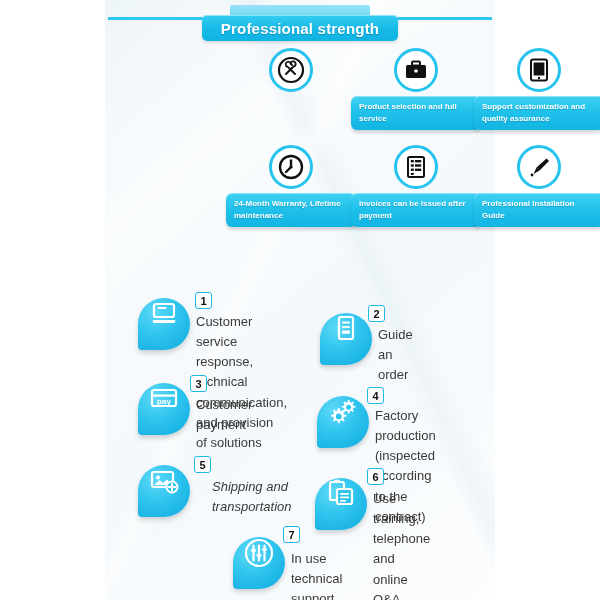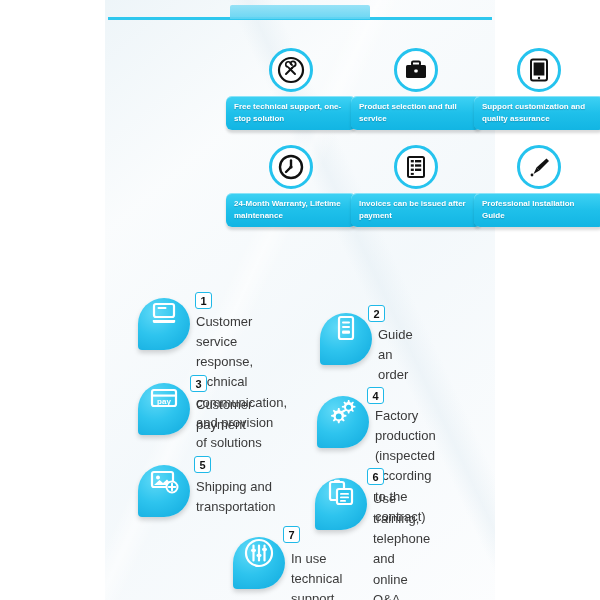--- a/index.html
+++ b/index.html
@@ -106,38 +106,37 @@
 </head>
 <body>
 
 <div class="page">
   <div class="canvas">
 
     <div class="section" style="top:0;">
       <div class="banner-wrap">
         <div class="rule"></div>
         <div class="tab-top"></div>
+        <div class="banner">
+          <span>Professional strength</span>
+        </div>
       </div>
     </div>
 
     <div class="grid" style="top:0;">
 
       <div class="cell" style="left:121px;top:48px;">
         <div class="ring">
           <svg width="28" height="28" viewBox="0 0 28 28">
             <circle cx="14" cy="14" r="12" fill="none" stroke="#111" stroke-width="2.2"></circle>
             <path d="M9 18 L15 12" stroke="#111" stroke-width="2" stroke-linecap="round"></path>
             <path d="M15 12 l1.5 -1.5 a2.6 2.6 0 1 0 -3 -3 l1.5 1.5" fill="none" stroke="#111" stroke-width="1.8" stroke-linecap="round"></path>
             <path d="M18 18 L12.5 12.5" stroke="#111" stroke-width="2" stroke-linecap="round"></path>
             <path d="M12.5 12.5 l-1.6 -1.6 a2.6 2.6 0 1 1 3 -3" fill="none" stroke="#111" stroke-width="1.6" stroke-linecap="round"></path>
           </svg>
-        </div>
-        <div class="pill">
-          <p>Free technical support,
-one-stop solution</p>
         </div>
       </div>
 
       <div class="cell" style="left:246px;top:48px;">
         <div class="ring">
           <svg width="28" height="28" viewBox="0 0 28 28">
             <rect x="4" y="9" width="20" height="13" rx="1.6" fill="#111"></rect>
             <rect x="10" y="5.5" width="8" height="4" rx="1.2" fill="none" stroke="#111" stroke-width="2"></rect>
             <rect x="12.3" y="13.5" width="3.4" height="3" rx="1" fill="#fff"></rect>
           </svg>
@@ -274,21 +273,21 @@
       <div class="drop">
         <svg width="32" height="30" viewBox="0 0 32 30">
           <rect x="4" y="7" width="21" height="15" rx="2" fill="none" stroke="#fff" stroke-width="2.2"></rect>
           <circle cx="10" cy="12.5" r="2" fill="#fff"></circle>
           <path d="M6 20 l5.5-5 3.5 3 4-3.5 5 5.5 z" fill="#fff"></path>
           <circle cx="24" cy="22" r="5.5" fill="#2ec4ee" stroke="#fff" stroke-width="2"></circle>
           <path d="M24 18.8 v6.4 M20.8 22 h6.4" stroke="#fff" stroke-width="2" stroke-linecap="round"></path>
         </svg>
       </div>
       <div class="badge" style="left:56px;top:-9px;">5</div>
-      <div class="steptext" style="left:58px;top:12px;">Shipping and transportation</div>
+      <div class="steptext" style="left:74px;top:12px;font-style:italic;">Shipping and transportation</div>
     </div>
 
     <div class="step" style="left:210px;top:478px;">
       <div class="drop">
         <svg width="32" height="30" viewBox="0 0 32 30">
           <rect x="5" y="4" width="14" height="18" rx="2" fill="none" stroke="#fff" stroke-width="2.2"></rect>
           <rect x="9" y="1.8" width="6" height="3.2" rx="1.2" fill="#fff"></rect>
           <rect x="12" y="11" width="15" height="15" rx="2" fill="#2ec4ee" stroke="#fff" stroke-width="2.2"></rect>
           <rect x="15" y="15" width="9" height="1.8" rx=".9" fill="#fff"></rect>
           <rect x="15" y="18.5" width="9" height="1.8" rx=".9" fill="#fff"></rect>

